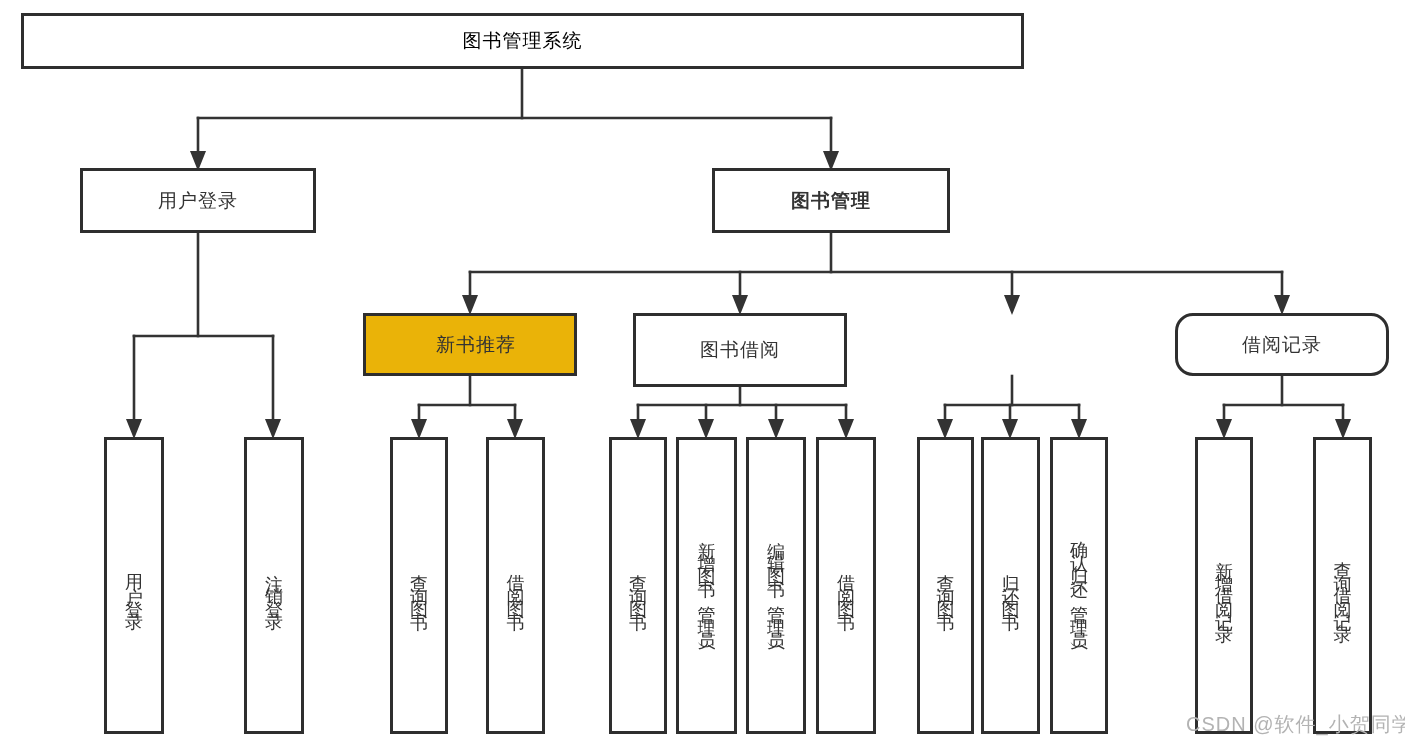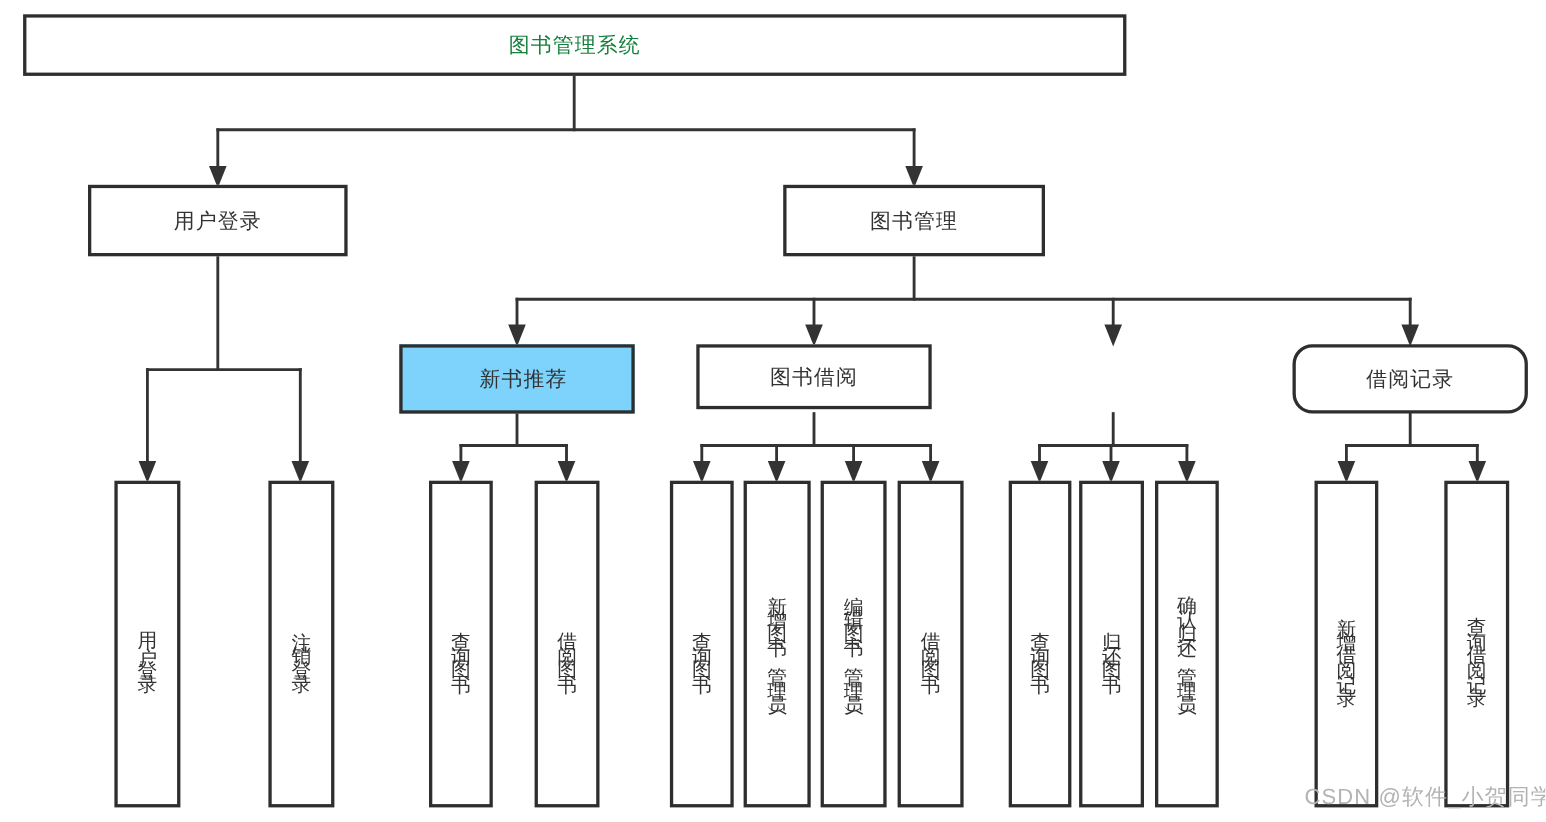--- a/index.html
+++ b/index.html
@@ -95,25 +95,25 @@
       <line x1="1010" y1="405" x2="1010" y2="421" stroke="#333333" stroke-width="2.6" stroke-linecap="square"></line>
       <polygon points="1002,419 1018,419 1010,439" fill="#333333"></polygon>
       <line x1="1079" y1="405" x2="1079" y2="421" stroke="#333333" stroke-width="2.6" stroke-linecap="square"></line>
       <polygon points="1071,419 1087,419 1079,439" fill="#333333"></polygon>
       <line x1="1224" y1="405" x2="1224" y2="421" stroke="#333333" stroke-width="2.6" stroke-linecap="square"></line>
       <polygon points="1216,419 1232,419 1224,439" fill="#333333"></polygon>
       <line x1="1343" y1="405" x2="1343" y2="421" stroke="#333333" stroke-width="2.6" stroke-linecap="square"></line>
       <polygon points="1335,419 1351,419 1343,439" fill="#333333"></polygon>
     </svg>
   <div id="nodes">
-      <div class="node" style="left: 21px; top: 13px; width: 1003px; height: 56px; border-color: rgb(46, 46, 46); background: rgb(255, 255, 255); color: #15803d;">图书管理系统</div>
+      <div class="node" style="left: 21px; top: 13px; width: 1003px; height: 56px; border-color: rgb(46, 46, 46); background: rgb(255, 255, 255); color: #000000;">图书管理系统</div>
       <div class="node" style="left: 80px; top: 168px; width: 236px; height: 65px; border-color: rgb(46, 46, 46); background: rgb(255, 255, 255); color: rgb(51, 51, 51);">用户登录</div>
-      <div class="node" style="left: 712px; top: 168px; width: 238px; height: 65px; border-color: rgb(46, 46, 46); background: rgb(255, 255, 255); color: rgb(51, 51, 51);">图书管理</div>
-      <div class="node" style="left: 363px; top: 313px; width: 214px; height: 63px; border-color: rgb(46, 46, 46); background: #7dd3fc; color: rgb(51, 51, 51); padding-left: 12px;">新书推荐</div>
-      <div class="node" style="left: 633px; top: 313px; width: 214px; height: 59px; border-color: rgb(46, 46, 46); background: rgb(255, 255, 255); color: rgb(51, 51, 51);">图书借阅</div>
+      <div class="node" style="left: 712px; top: 168px; width: 238px; height: 65px; border-color: rgb(46, 46, 46); background: rgb(255, 255, 255); color: rgb(51, 51, 51); font-weight: bold;">图书管理</div>
+      <div class="node" style="left: 363px; top: 313px; width: 214px; height: 63px; border-color: rgb(46, 46, 46); background: #eab308; color: rgb(51, 51, 51); padding-left: 12px;">新书推荐</div>
+      <div class="node" style="left: 633px; top: 313px; width: 214px; height: 74px; border-color: rgb(46, 46, 46); background: rgb(255, 255, 255); color: rgb(51, 51, 51);">图书借阅</div>
       <div class="node" style="left: 1175px; top: 313px; width: 214px; height: 63px; border-color: rgb(46, 46, 46); background: rgb(255, 255, 255); color: rgb(51, 51, 51); border-radius: 18px;">借阅记录</div>
       <div class="node v" style="left: 104px; top: 437px; width: 60px; height: 297px; border-color: rgb(46, 46, 46); background: rgb(255, 255, 255); color: rgb(51, 51, 51);">用户登录</div>
       <div class="node v" style="left: 244px; top: 437px; width: 60px; height: 297px; border-color: rgb(46, 46, 46); background: rgb(255, 255, 255); color: rgb(51, 51, 51);">注销登录</div>
       <div class="node v" style="left: 390px; top: 437px; width: 58px; height: 297px; border-color: rgb(46, 46, 46); background: rgb(255, 255, 255); color: rgb(51, 51, 51);">查询图书</div>
       <div class="node v" style="left: 486px; top: 437px; width: 59px; height: 297px; border-color: rgb(46, 46, 46); background: rgb(255, 255, 255); color: rgb(51, 51, 51);">借阅图书</div>
       <div class="node v" style="left: 609px; top: 437px; width: 58px; height: 297px; border-color: rgb(46, 46, 46); background: rgb(255, 255, 255); color: rgb(51, 51, 51);">查询图书</div>
       <div class="node v" style="left: 676px; top: 437px; width: 61px; height: 297px; border-color: rgb(46, 46, 46); background: rgb(255, 255, 255); color: rgb(51, 51, 51);">新增图书（管理员）</div>
       <div class="node v" style="left: 746px; top: 437px; width: 60px; height: 297px; border-color: rgb(46, 46, 46); background: rgb(255, 255, 255); color: rgb(51, 51, 51);">编辑图书（管理员）</div>
       <div class="node v" style="left: 816px; top: 437px; width: 60px; height: 297px; border-color: rgb(46, 46, 46); background: rgb(255, 255, 255); color: rgb(51, 51, 51);">借阅图书</div>
       <div class="node v" style="left: 917px; top: 437px; width: 57px; height: 297px; border-color: rgb(46, 46, 46); background: rgb(255, 255, 255); color: rgb(51, 51, 51);">查询图书</div>

